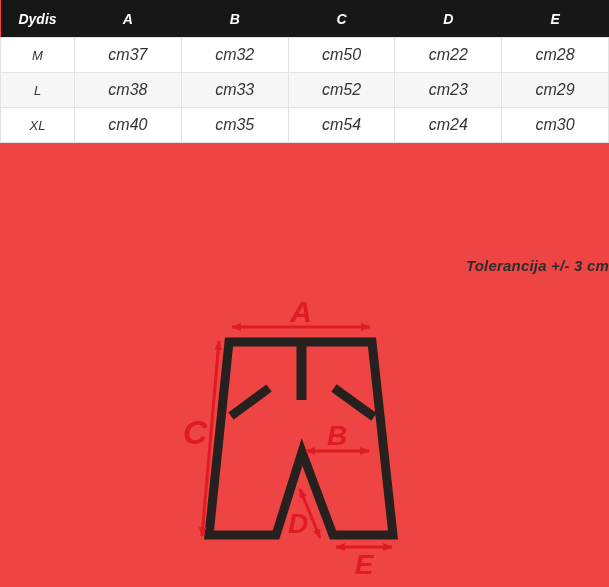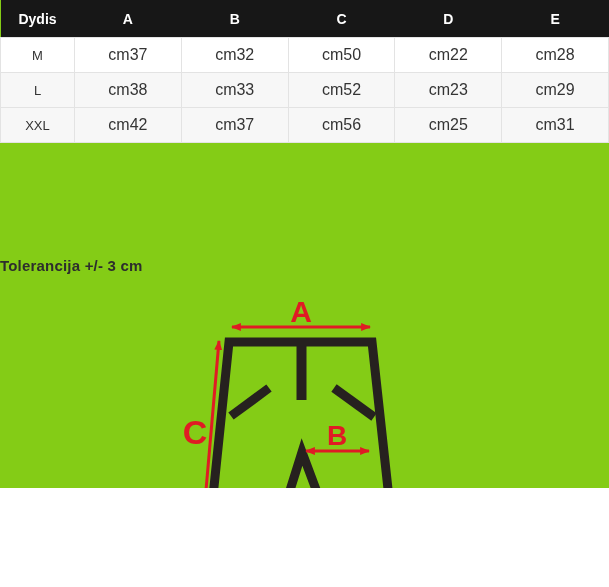--- a/index.html
+++ b/index.html
@@ -4,23 +4,24 @@
 <style>
   html, body {
     margin: 0;
     padding: 0;
     background: #ffffff;
     font-family: "Liberation Sans", sans-serif;
   }
   .page {
     position: relative;
     width: 609px;
-    height: 488px;
-    background: #84cc16;
+    height: 587px;
+    background: #ef4444;
     overflow: hidden;
+    font-style: italic;
   }
   
   table.size-table {
     width: 609px;
     border-collapse: collapse;
     table-layout: fixed;
   }
   table.size-table col.size-col { width: 74px; }
   table.size-table thead th {
     background: #171717;
@@ -43,21 +44,21 @@
     background: #ffffff;
   }
   table.size-table tbody td.size-cell { font-size: 13px; }
   table.size-table tbody tr.alt td { background: #f7f7f7; }
   
   .tolerance {
     position: absolute;
     left: 0;
     top: 257px;
     width: 609px;
-    text-align: left;
+    text-align: right;
     font-size: 15px;
     font-weight: bold;
     color: #2d2d2d;
     letter-spacing: 0.2px;
   }
   
   svg.shorts-diagram {
     position: absolute;
     left: 150px;
     top: 290px;
@@ -104,27 +105,27 @@
         <td>cm28</td>
       </tr>
       <tr class="alt">
         <td class="size-cell">L</td>
         <td>cm38</td>
         <td>cm33</td>
         <td>cm52</td>
         <td>cm23</td>
         <td>cm29</td>
       </tr>
-      <tr class="alt">
-        <td class="size-cell">XXL</td>
-        <td>cm42</td>
-        <td>cm37</td>
-        <td>cm56</td>
-        <td>cm25</td>
-        <td>cm31</td>
+      <tr>
+        <td class="size-cell">XL</td>
+        <td>cm40</td>
+        <td>cm35</td>
+        <td>cm54</td>
+        <td>cm24</td>
+        <td>cm30</td>
       </tr>
     </tbody>
   </table>
 
   <div class="tolerance">Tolerancija +/- 3 cm</div>
 
   <svg class="shorts-diagram" viewBox="150 290 310 297" xmlns="http://www.w3.org/2000/svg">
     <defs>
       <marker id="arrow-end" markerUnits="userSpaceOnUse" markerWidth="10" markerHeight="8" viewBox="0 0 9 7" refX="8" refY="3.5" orient="auto">
         <path d="M0,0 L9,3.5 L0,7 Z" fill="#e01b24"></path>

